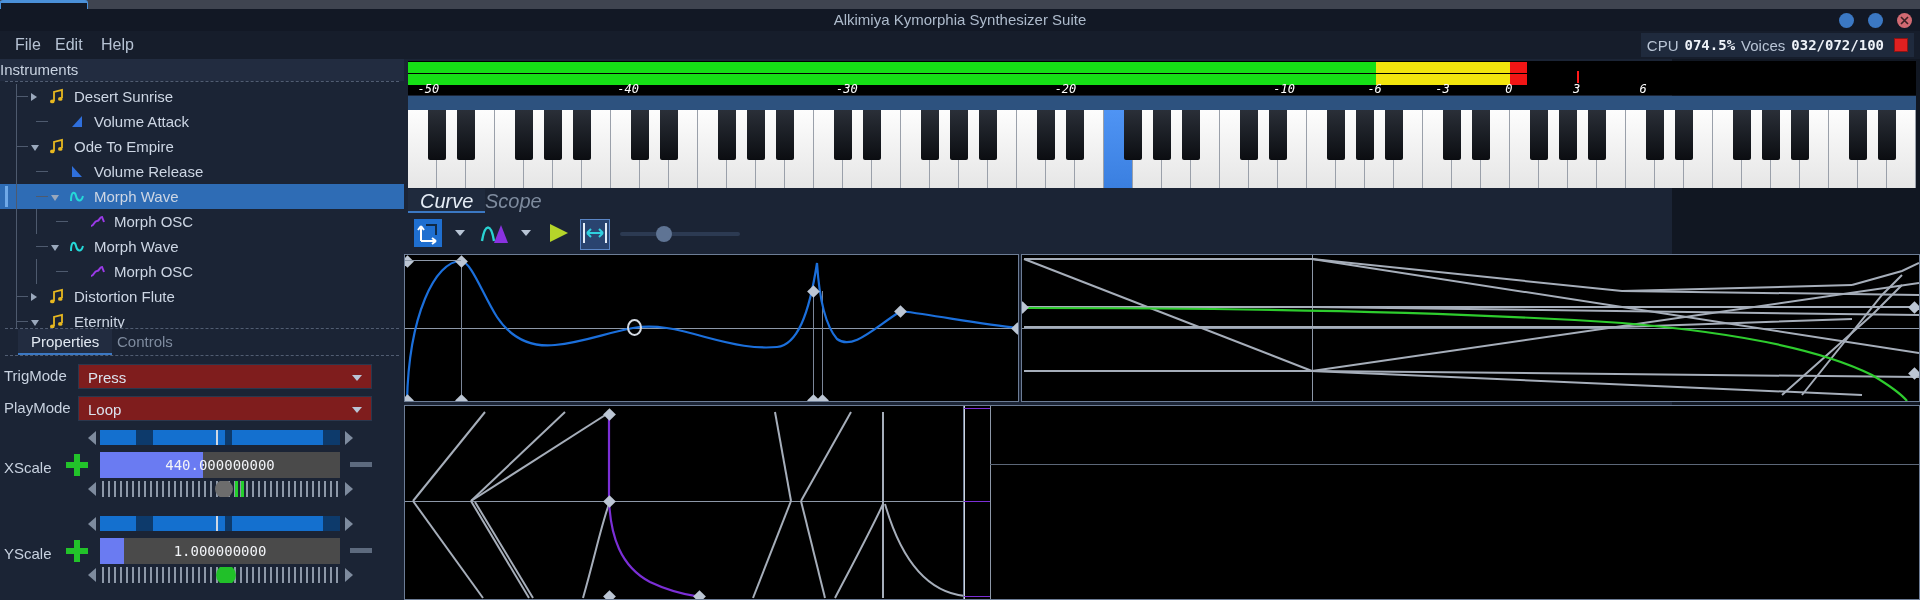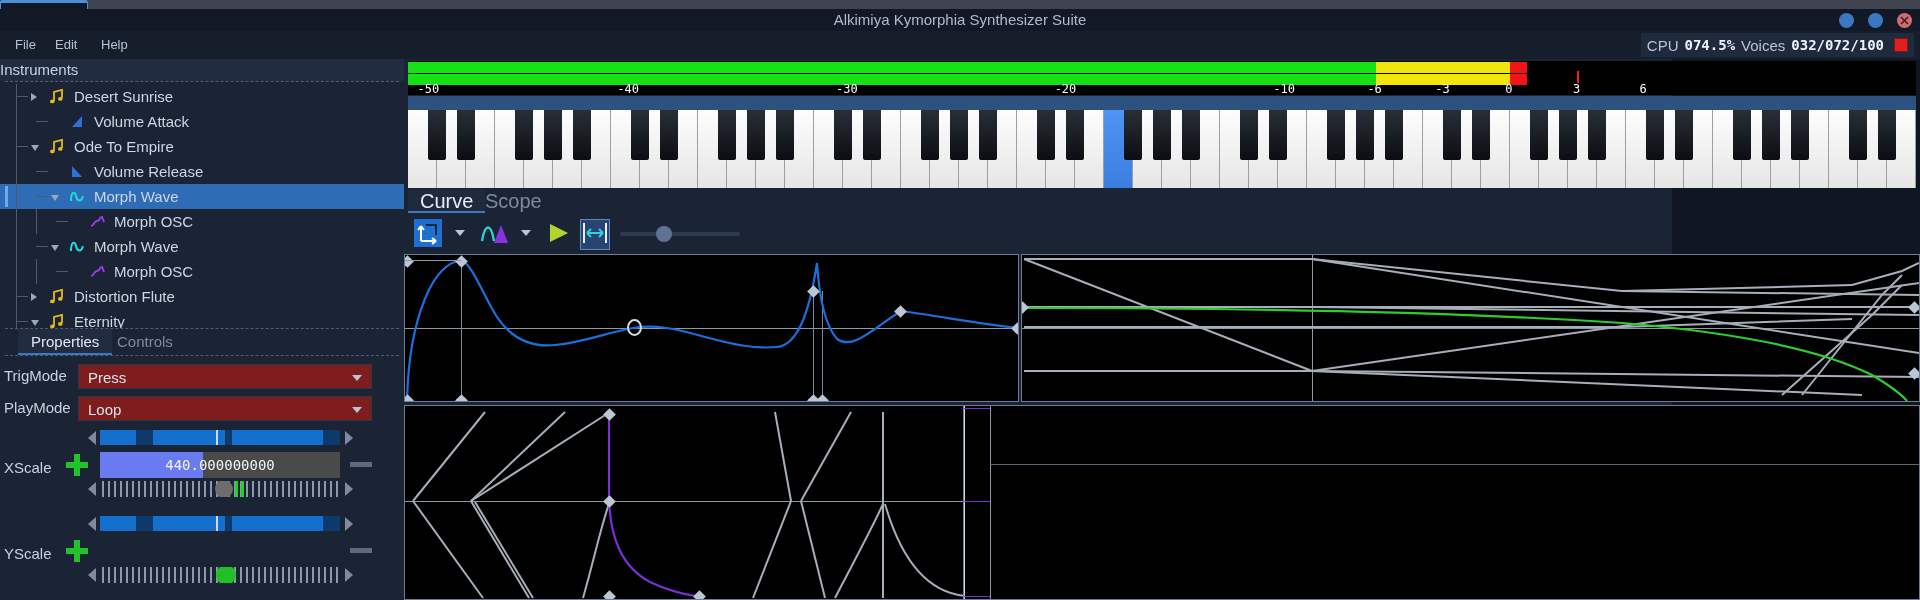--- a/index.html
+++ b/index.html
@@ -39,21 +39,21 @@
   .wb.close { background:#d16a72; position:relative; }
   .wb.close svg { position:absolute; left:3px; top:3px; }
 
   
   .menubar {
     position:absolute; left:0; top:31px; width:1920px; height:28px;
     background:#161d2b;
   }
   .menubar .mi {
     position:absolute; top:0; height:28px; line-height:28px;
-    font-size:13px; color:#b7c3d4; padding:0 9px; cursor:default;
+    font-size:16px; color:#b7c3d4; padding:0 9px; cursor:default;
   }
 
   
   .sidebar {
     position:absolute; left:0; top:59px; width:404px; height:541px;
     background:#1b2435;
   }
   .panel-header {
     height:22px; line-height:22px; 
     font-size:15px; color:#c8d2e0; background:#222c40;
@@ -121,21 +121,21 @@
   .plus:after { left:8px; top:0; width:6px; height:22px; }
   .minus:before { left:0; top:0; width:22px; height:5px; background:#5d6a7e; }
 
   .ticks { position:absolute; height:16px; overflow:hidden; }
   .ticks .tk { position:absolute; top:0; width:2px; height:16px; background:#8d98a8; }
   .ticks .knob { position:absolute; border-radius:50%; background:#21c029; }
   .ticks .knobgray { position:absolute; border-radius:50%; background:#6d6d6d; }
   .ticks .gmark { position:absolute; top:0; width:3px; height:16px; background:#24cf2c; }
 
   
-  .rightside { position:absolute; left:404px; top:59px; width:1268px; height:541px; background:#1b2435; }
+  .rightside { position:absolute; left:404px; top:59px; width:1268px; height:541px; background:#1b2435;font-style:italic; }
 
   
   .meterwrap { position:absolute; left:4px; top:2px; width:1508px; height:34px; background:#000; }
   .mbar { position:absolute; left:0; height:11px; width:100%; background:#000; }
   .mbar .gseg { position:absolute; left:0; top:0; height:11px; background:#16e016; }
   .mbar .yseg { position:absolute; top:0; height:11px; background:#f2e50d; }
   .mbar .rseg { position:absolute; top:0; height:11px; background:#f21515; }
   .mscale { position:absolute; left:0; bottom:0; width:100%; height:12px; }
   .mscale .lbl {
     position:absolute; top:-1px; font-family:"DejaVu Sans Mono", monospace;
@@ -434,20 +434,24 @@
         <div class="segbar" id="yseg" style="left:100px; top:2px; width:240px">
             <i style="left:0%; width:15%"></i>
             <i style="left:22%; width:30%"></i>
             <i style="left:55%; width:30%"></i>
             <i style="left:75%; width:18%"></i>
             <span class="divider" style="left:48.5%"></span>
           </div>
         <div class="arrR" style="left:345px; top:3px"></div>
 
         <div class="plus" style="left:66px; top:26px; width:22px; height:22px"></div>
+        <div class="valbar" id="yval" style="left:100px; top:24px; width:240px">
+          <div class="fill" style="width: 10%;"></div>
+          <div class="vtxt">1.000000000</div>
+        </div>
         <div class="minus" style="left:350px; top:34px; width:22px; height:5px"></div>
 
         <div class="arrL" style="left:88px; top:54px"></div>
         <div class="ticks" id="yticks" style="left:100px; top:53px; width:240px">
             <span class="tk" style="left:2px"></span>
             <span class="tk" style="left:8px"></span>
             <span class="tk" style="left:14px"></span>
             <span class="tk" style="left:20px"></span>
             <span class="tk" style="left:26px"></span>
             <span class="tk" style="left:32px"></span>

